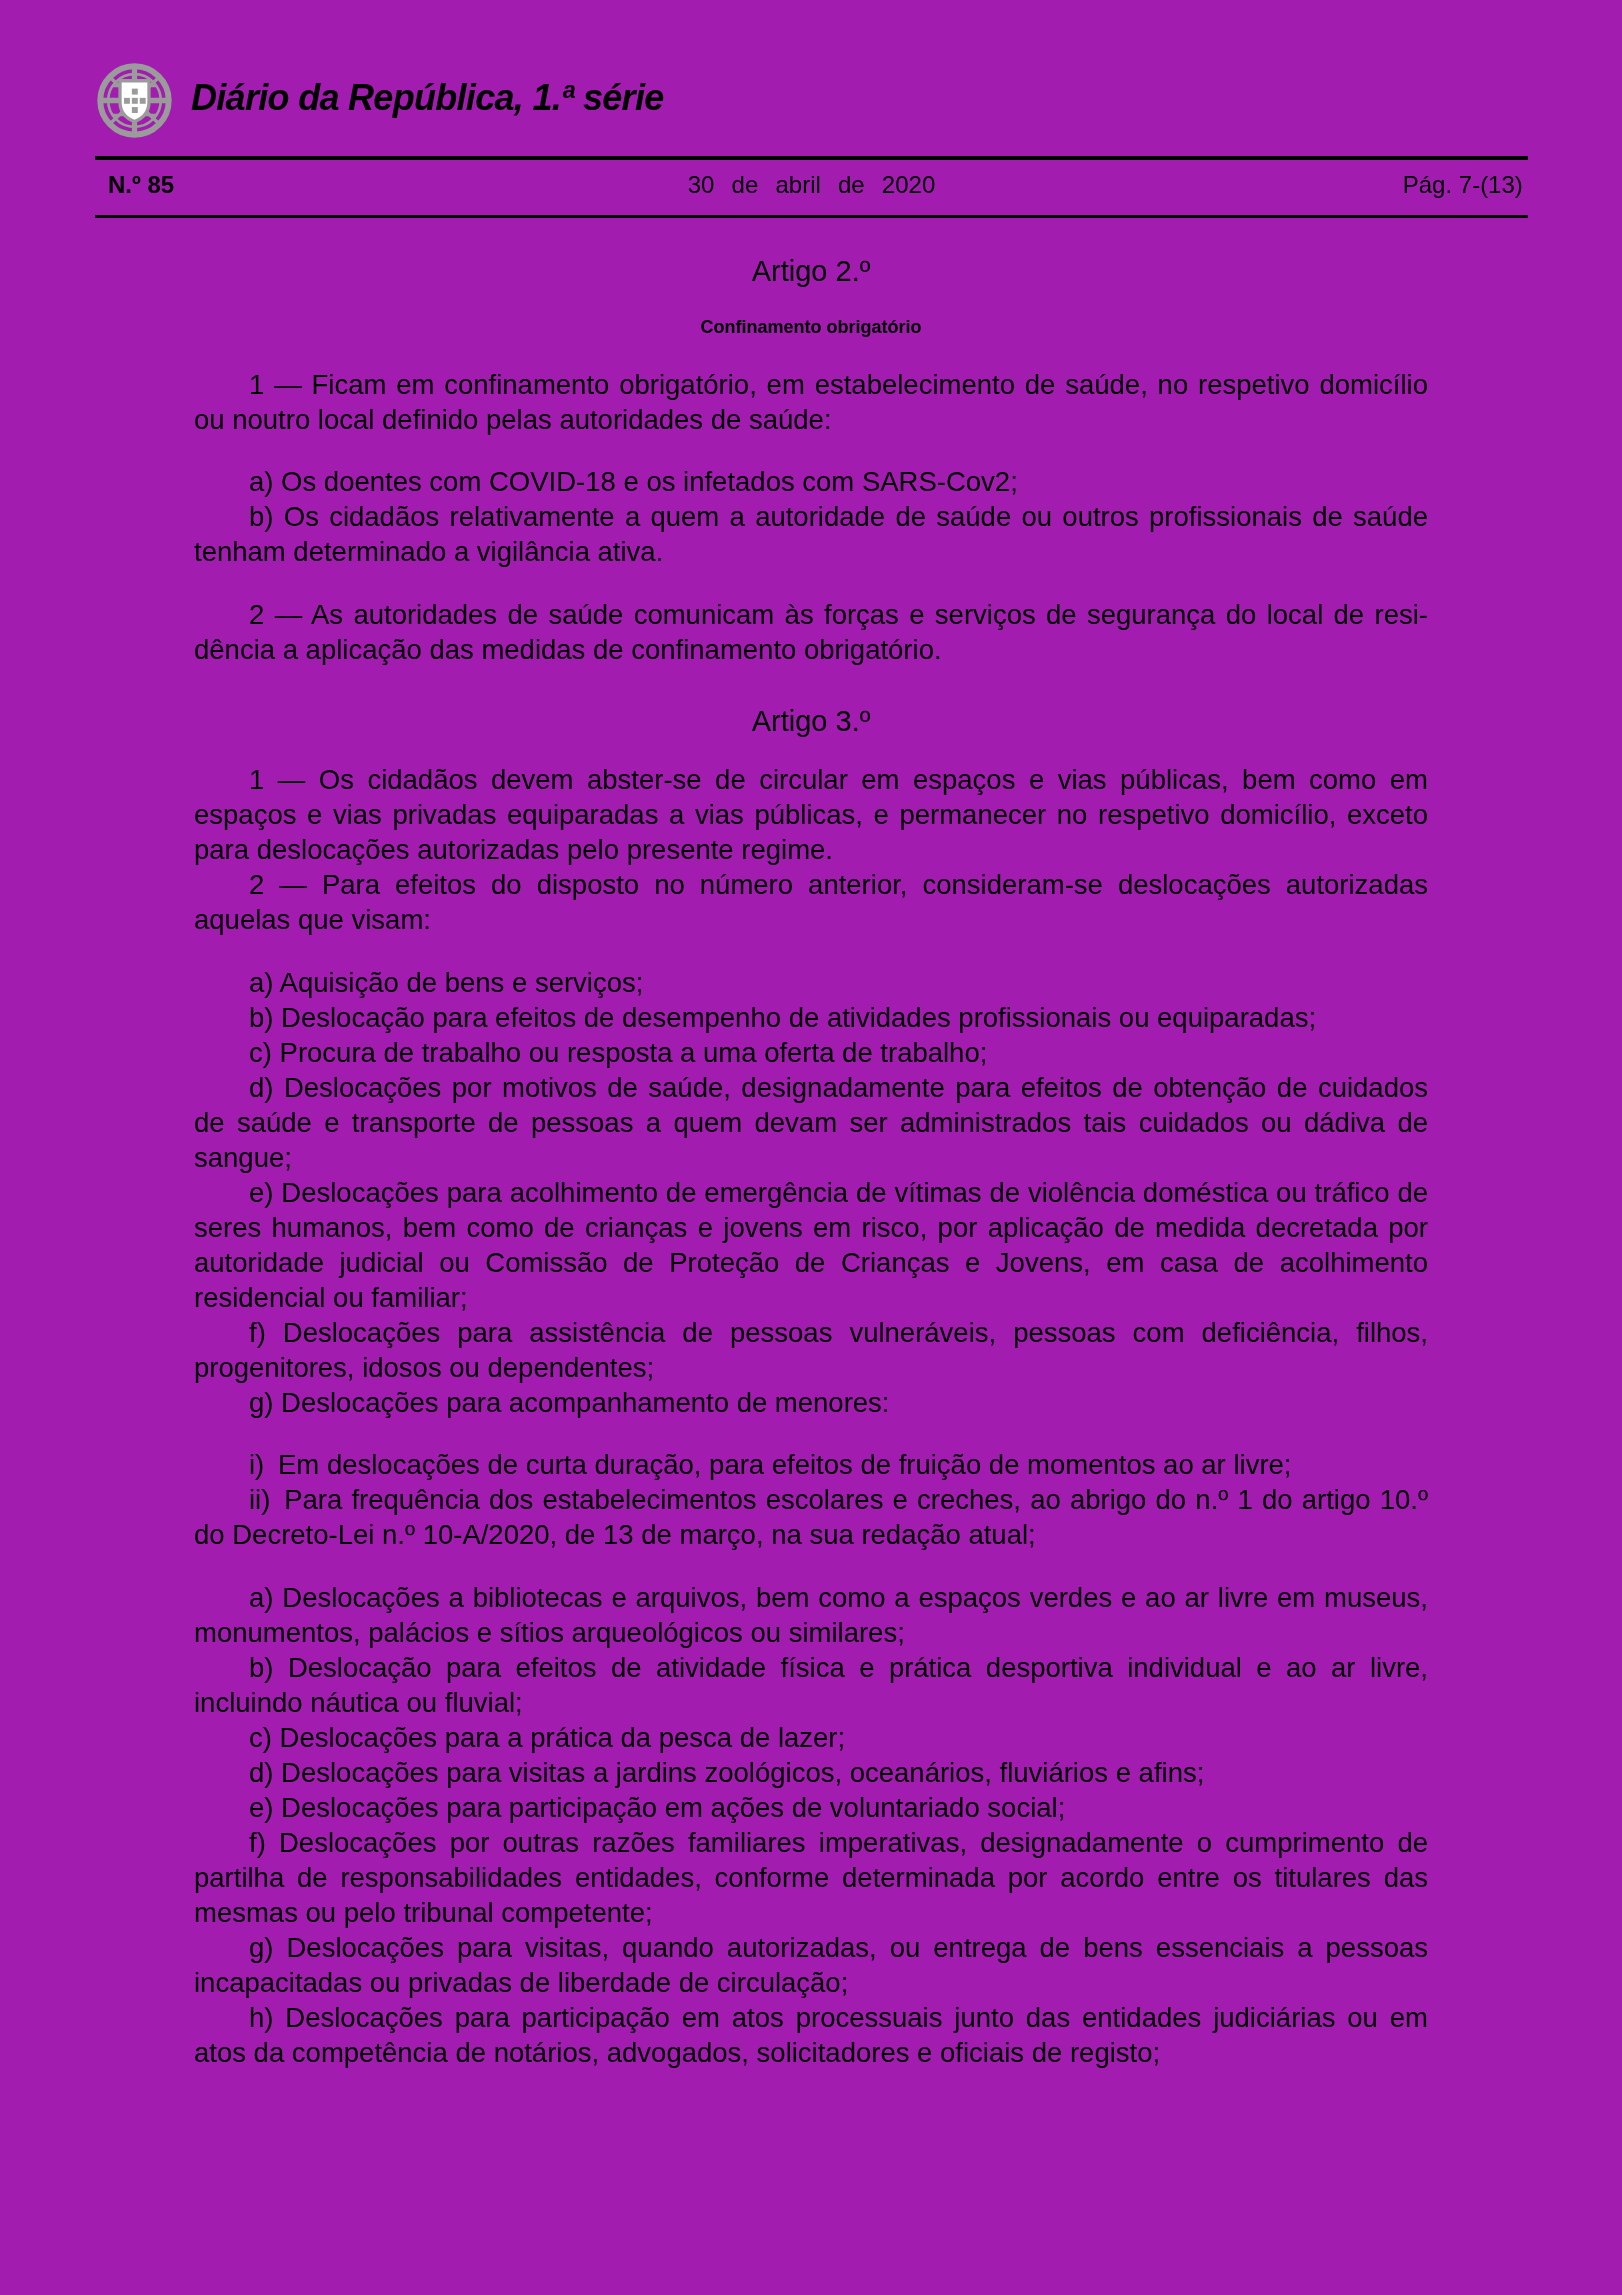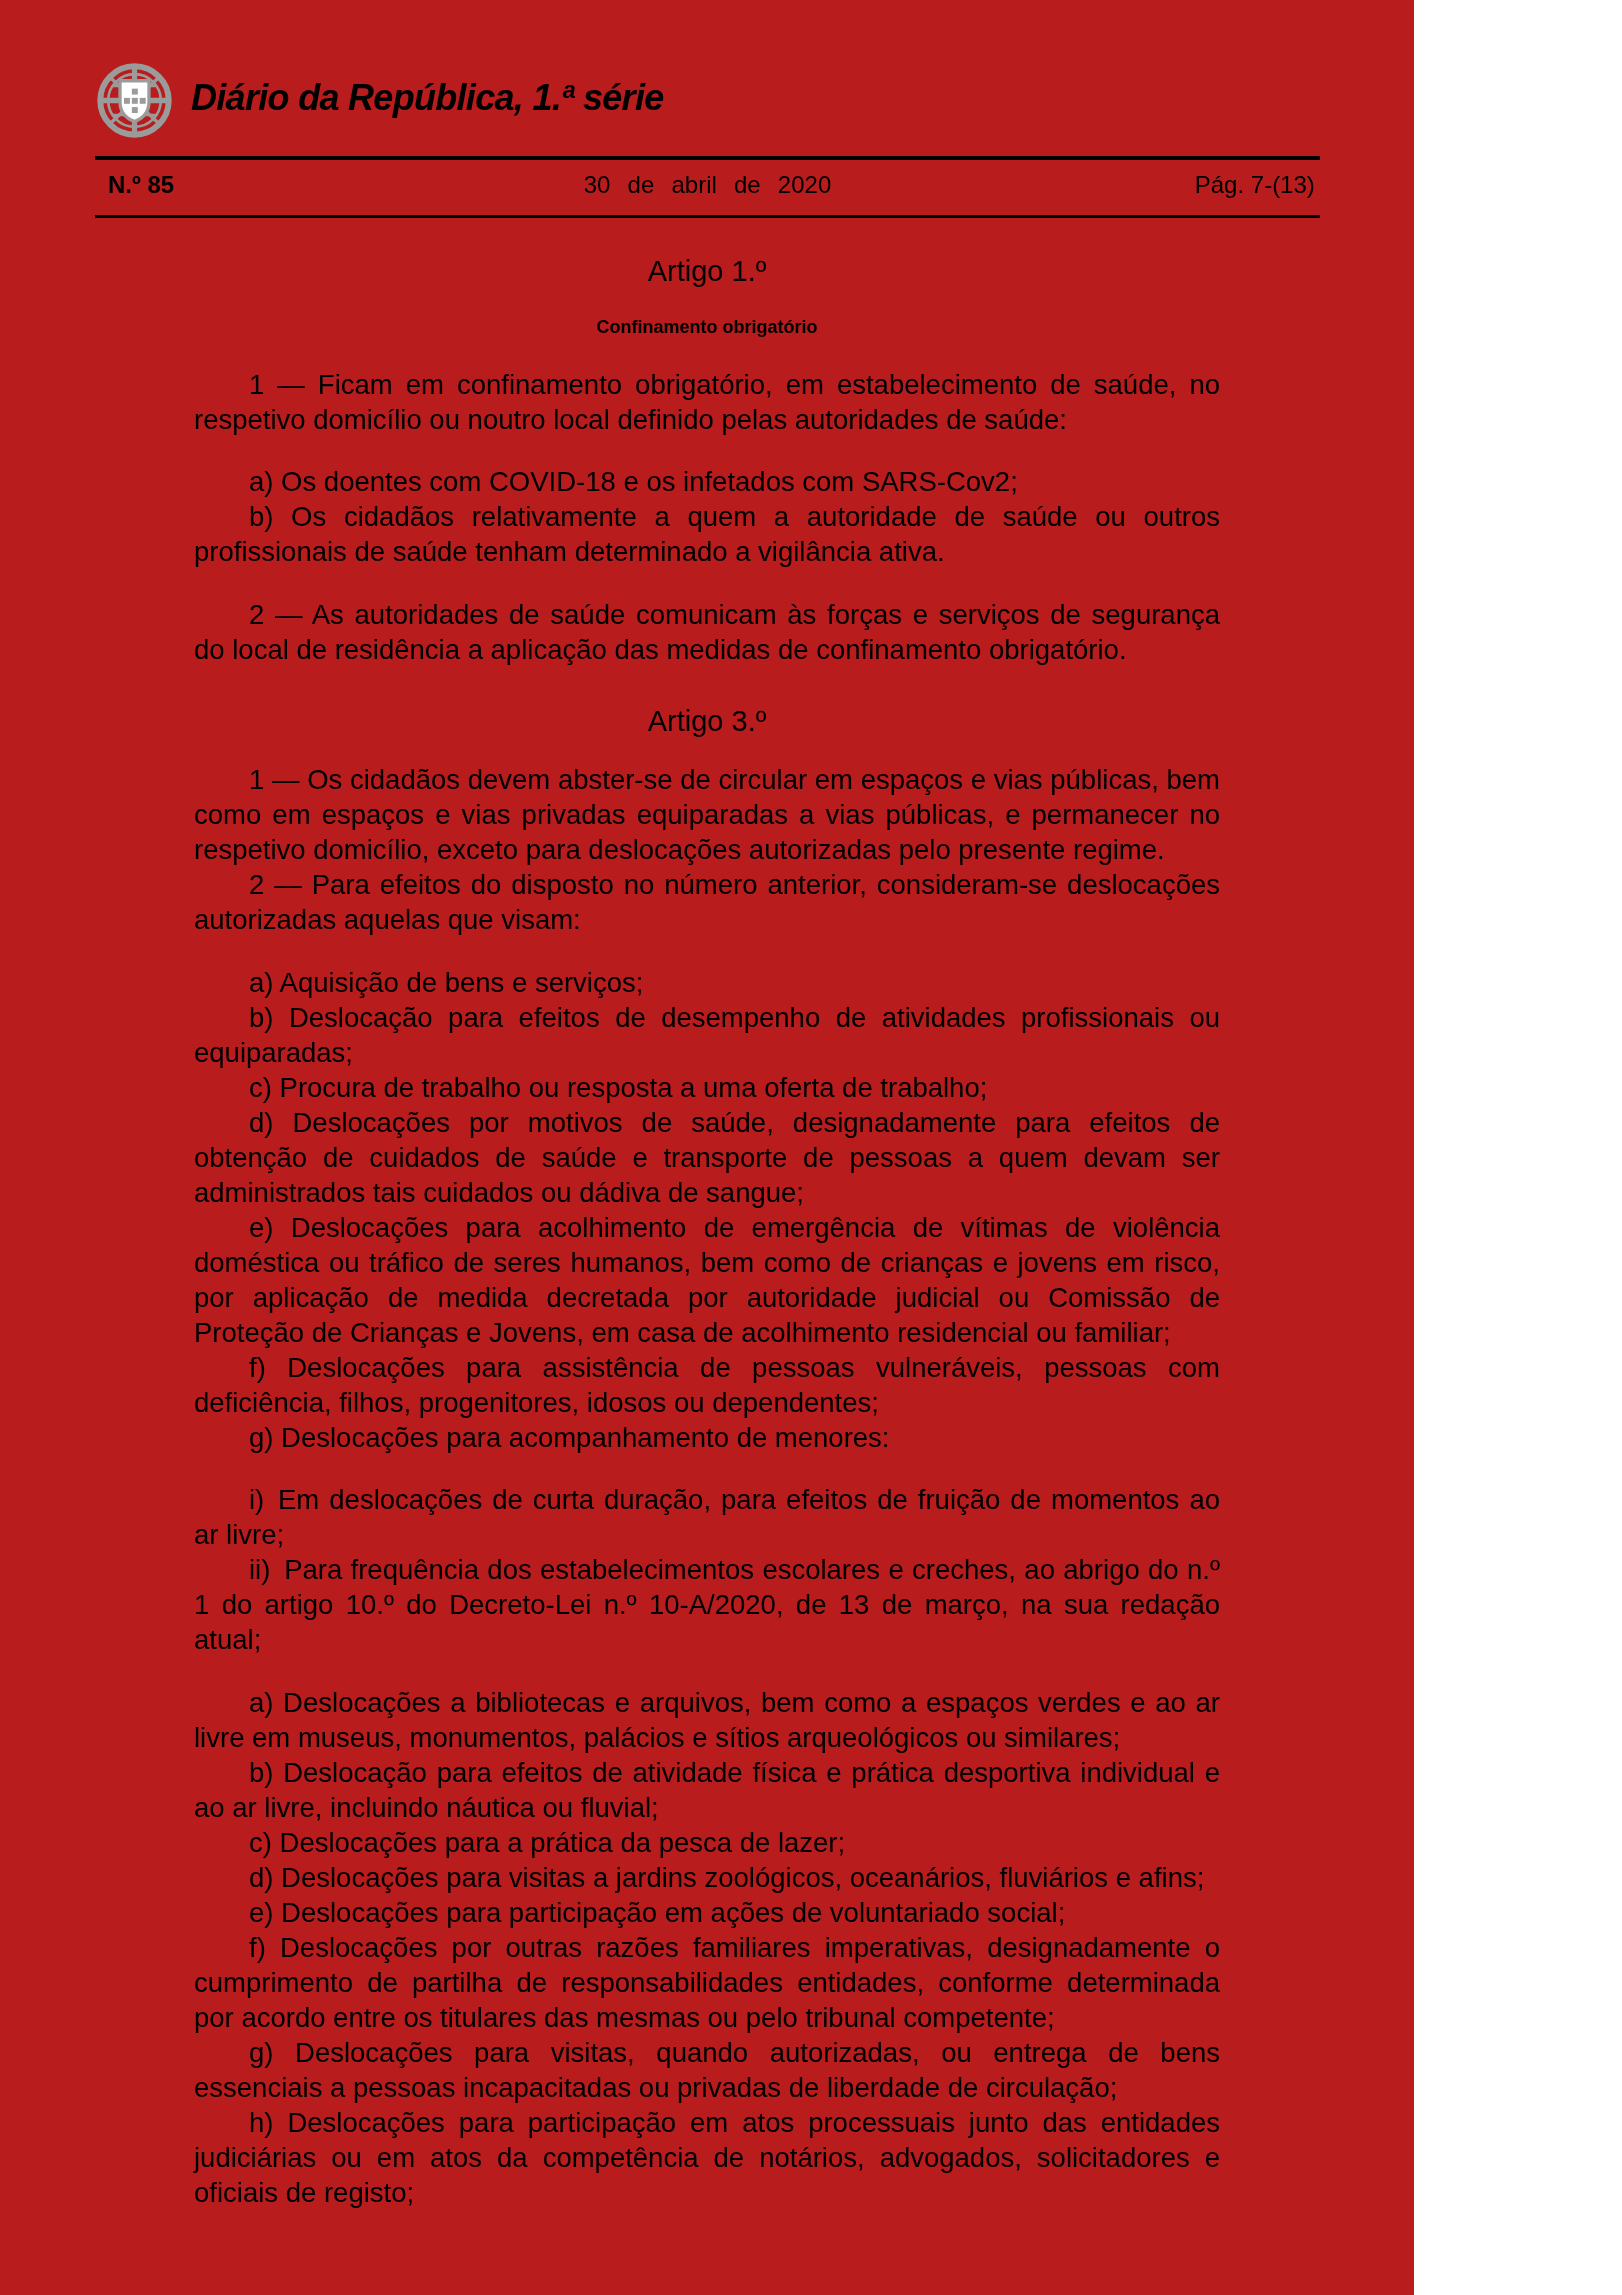--- a/index.html
+++ b/index.html
@@ -2,23 +2,23 @@
 <html lang="pt" style="font-size:10.5px"><head>
 <meta charset="utf-8">
 <style>
   html, body {
     margin: 0;
     padding: 0;
     background: #ffffff;
   }
   .page {
     position: relative;
-    width: 1414px;
+    width: 1622px;
     height: 2295px;
-    background: #b91c1c;
+    background: #a21caf;
     font-family: "Liberation Sans", sans-serif;
     color: #000000;
     overflow: hidden;
   }
 
   
   .logo {
     position: absolute;
     left: 95px;
     top: 61px;
@@ -141,21 +141,21 @@
     <div class="header-row">
       <span class="issue">N.º 85</span>
       <span class="date">30 de abril de 2020</span>
       <span class="page-num">Pág. 7-(13)</span>
     </div>
 
     <div class="rule rule-bottom"></div>
   </header>
 
   <main class="body-col" id="content">
-      <p class="heading">Artigo 1.º</p>
+      <p class="heading">Artigo 2.º</p>
       <p class="subtitle">Confinamento obrigatório</p>
       <p class="para">1 — Ficam em confinamento obrigatório, em estabelecimento de saúde, no respetivo domicílio ou noutro local definido pelas autoridades de saúde:</p>
       <p class="para gap">a) Os doentes com COVID-18 e os infetados com SARS-Cov2;</p>
       <p class="para">b) Os cidadãos relativamente a quem a autoridade de saúde ou outros profissionais de saúde tenham determinado a vigilância ativa.</p>
       <p class="para gap">2 — As autoridades de saúde comunicam às forças e serviços de segurança do local de resi­dência a aplicação das medidas de confinamento obrigatório.</p>
       <p class="heading">Artigo 3.º</p>
       <p class="para">1 — Os cidadãos devem abster-se de circular em espaços e vias públicas, bem como em espaços e vias privadas equiparadas a vias públicas, e permanecer no respetivo domicílio, exceto para deslocações autorizadas pelo presente regime.</p>
       <p class="para">2 — Para efeitos do disposto no número anterior, consideram-se deslocações autorizadas aquelas que visam:</p>
       <p class="para gap">a) Aquisição de bens e serviços;</p>
       <p class="para">b) Deslocação para efeitos de desempenho de atividades profissionais ou equiparadas;</p>

